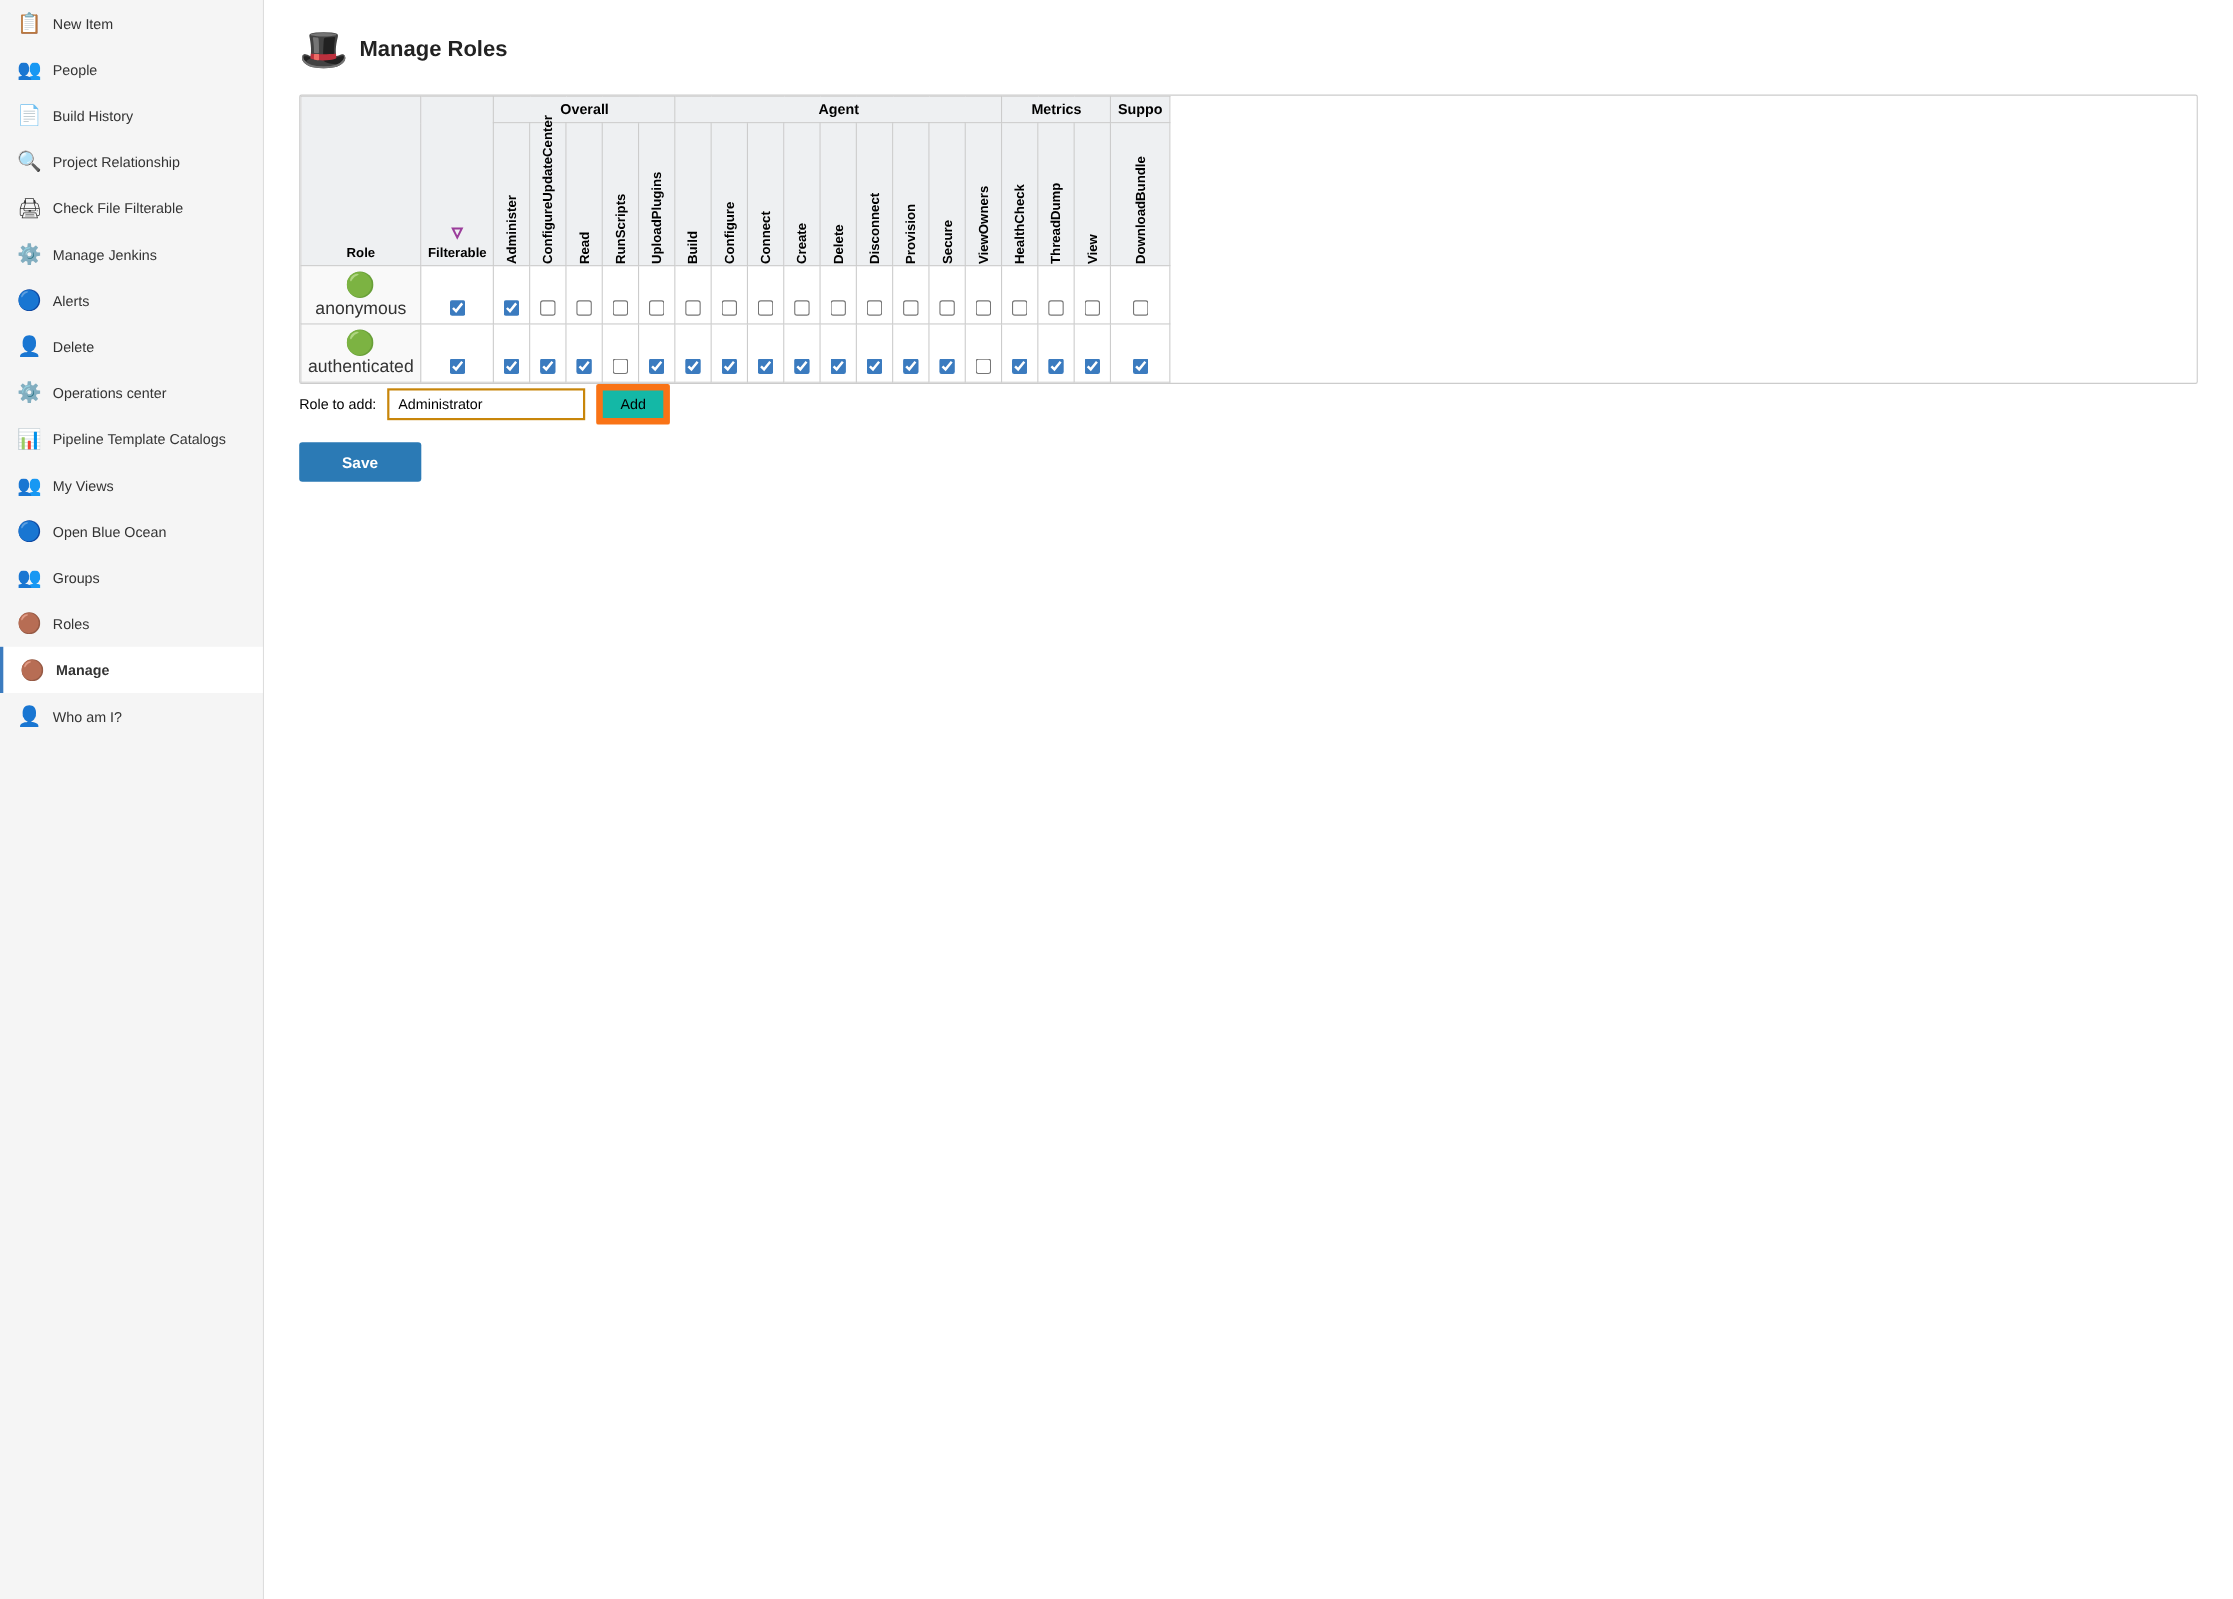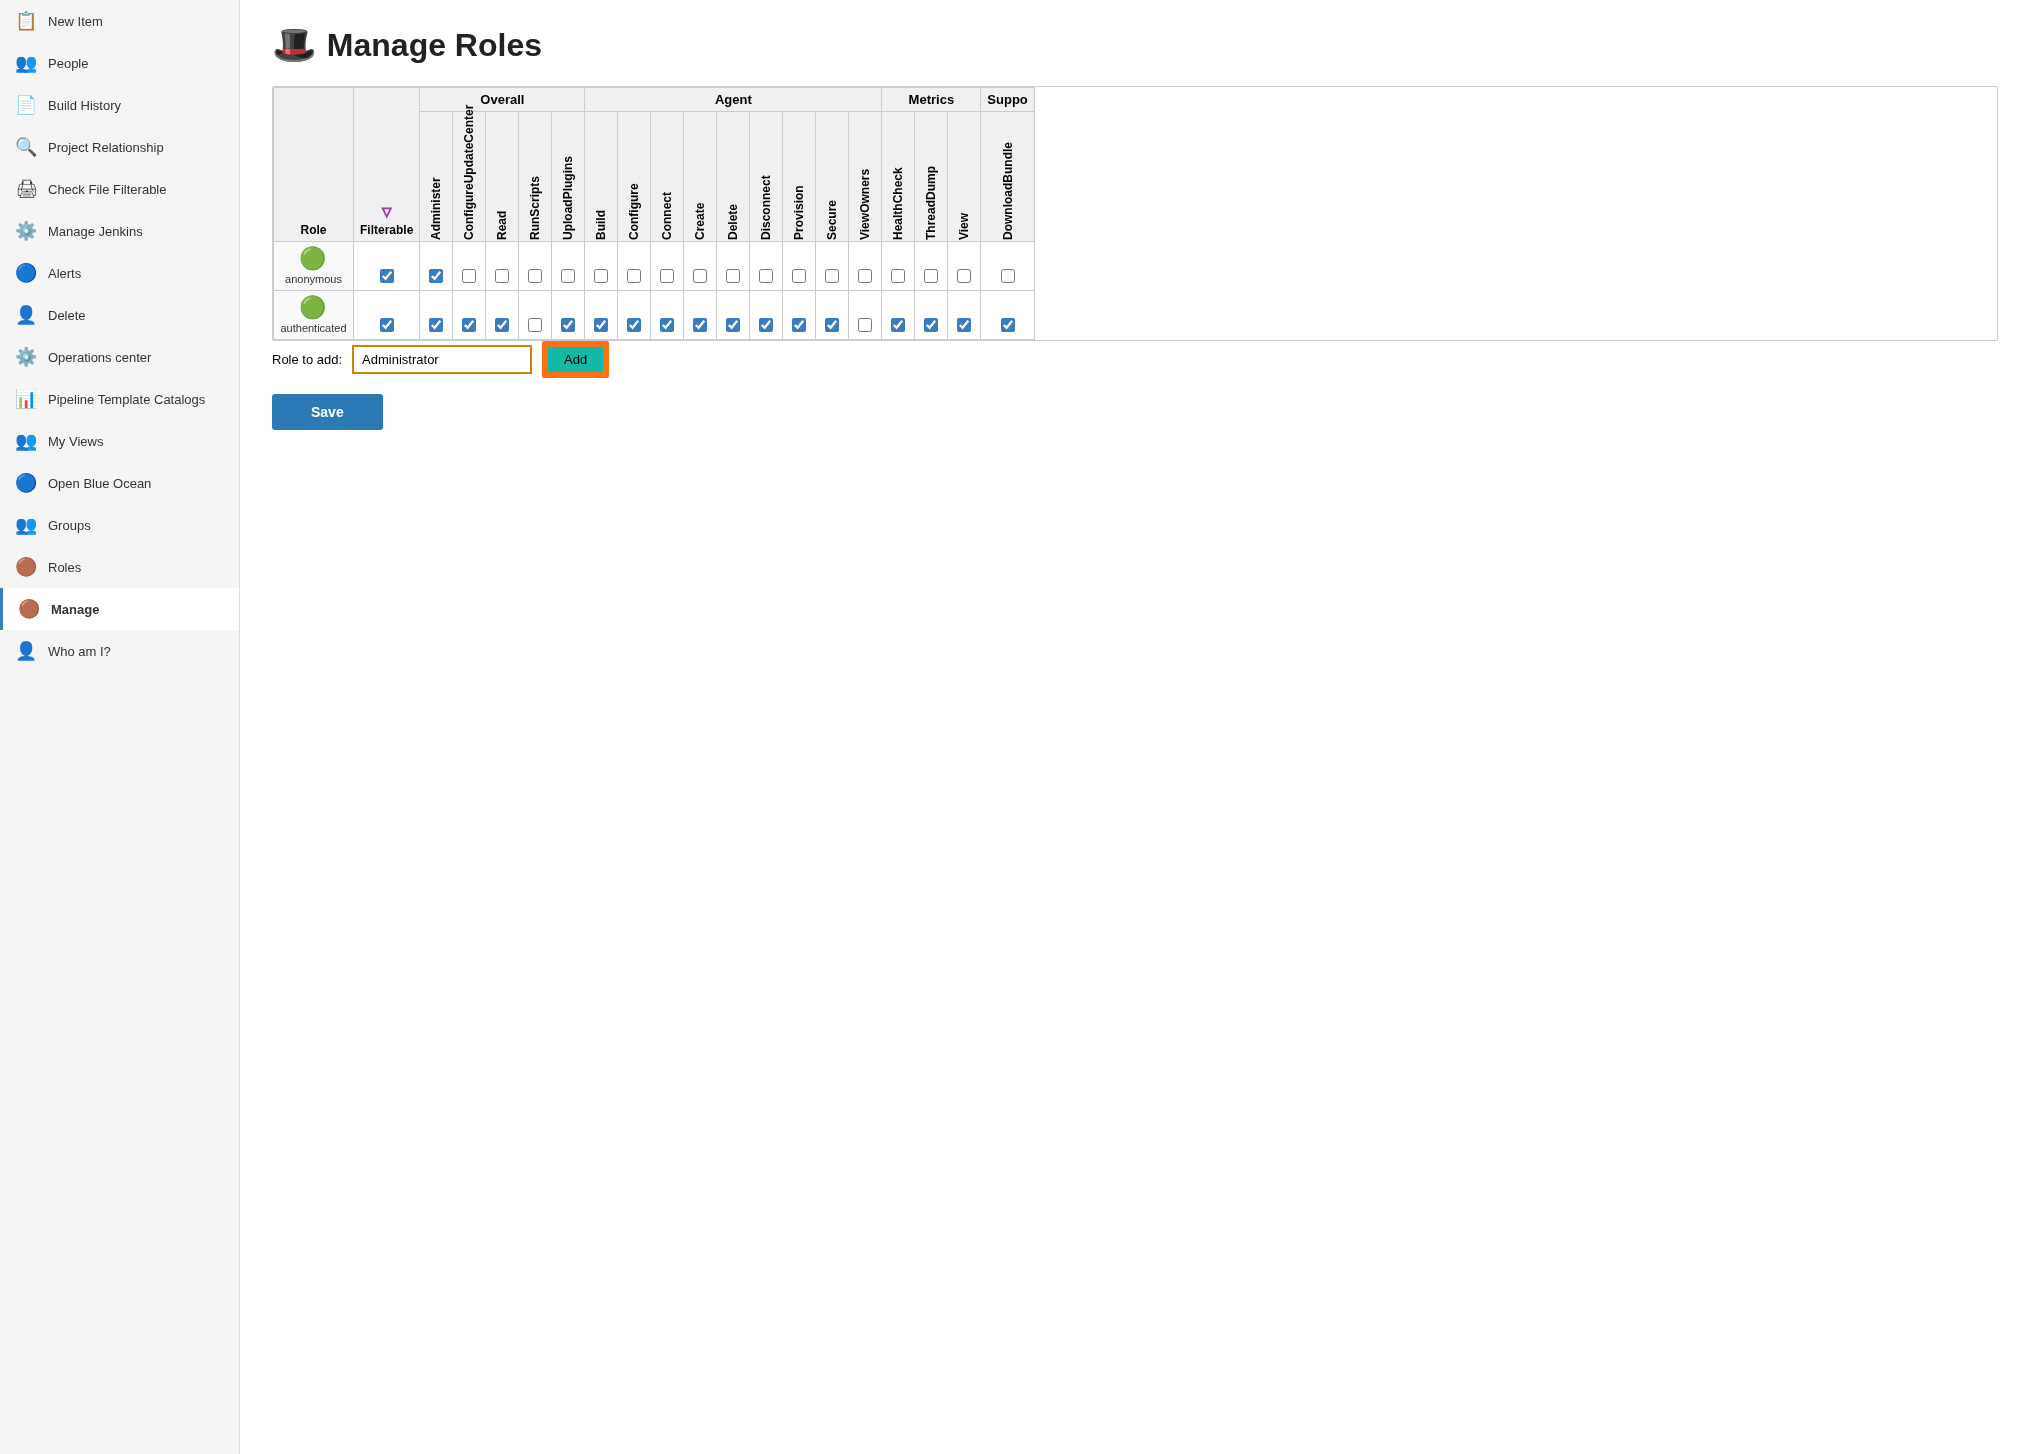--- a/index.html
+++ b/index.html
@@ -46,21 +46,21 @@
       padding: 24px 32px;
     }
 
     .page-title {
       display: flex;
       align-items: center;
       gap: 10px;
       margin-bottom: 20px;
     }
     .page-title h1 {
-      font-size: 32px;
+      font-size: 20px;
       font-weight: bold;
       color: #222;
     }
     .title-icon {
       font-size: 36px;
     }
 
     
     .roles-table-wrapper {
       overflow-x: auto;
@@ -118,21 +118,21 @@
       text-align: center;
       vertical-align: middle;
       padding: 6px;
       background: #f9f9f9;
     }
     .user-icon {
       font-size: 22px;
       display: block;
     }
     .user-label {
-      font-size: 11px;
+      font-size: 16px;
       color: #333;
     }
     .checkbox-cell {
       text-align: center;
       vertical-align: middle;
       padding: 4px;
     }
     input[type="checkbox"] {
       width: 14px;
       height: 14px;

